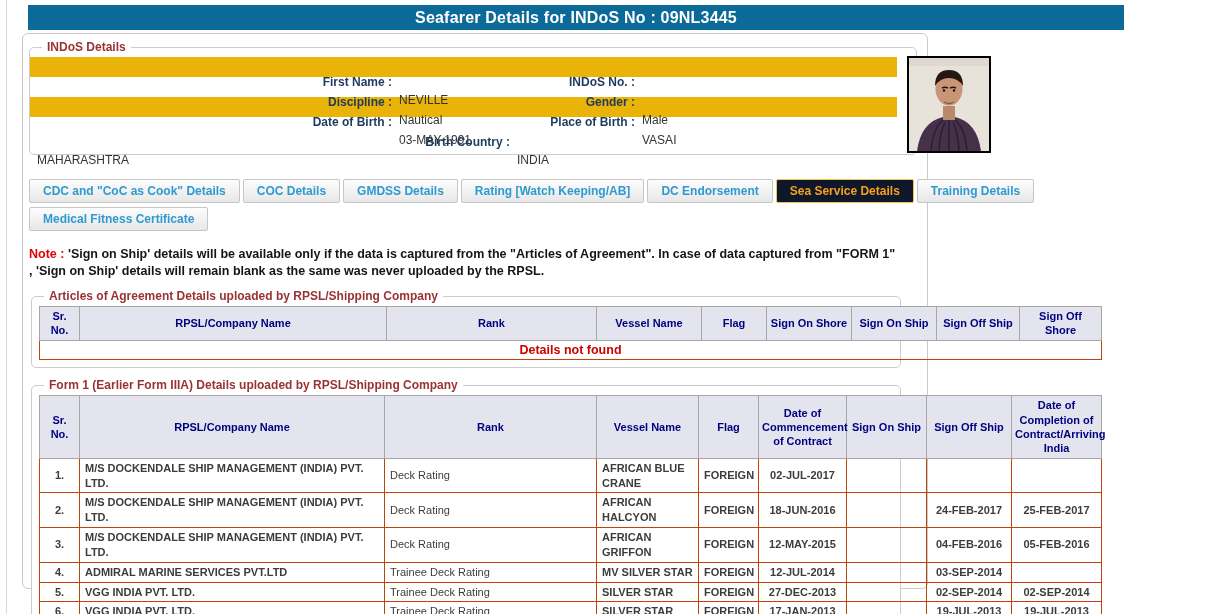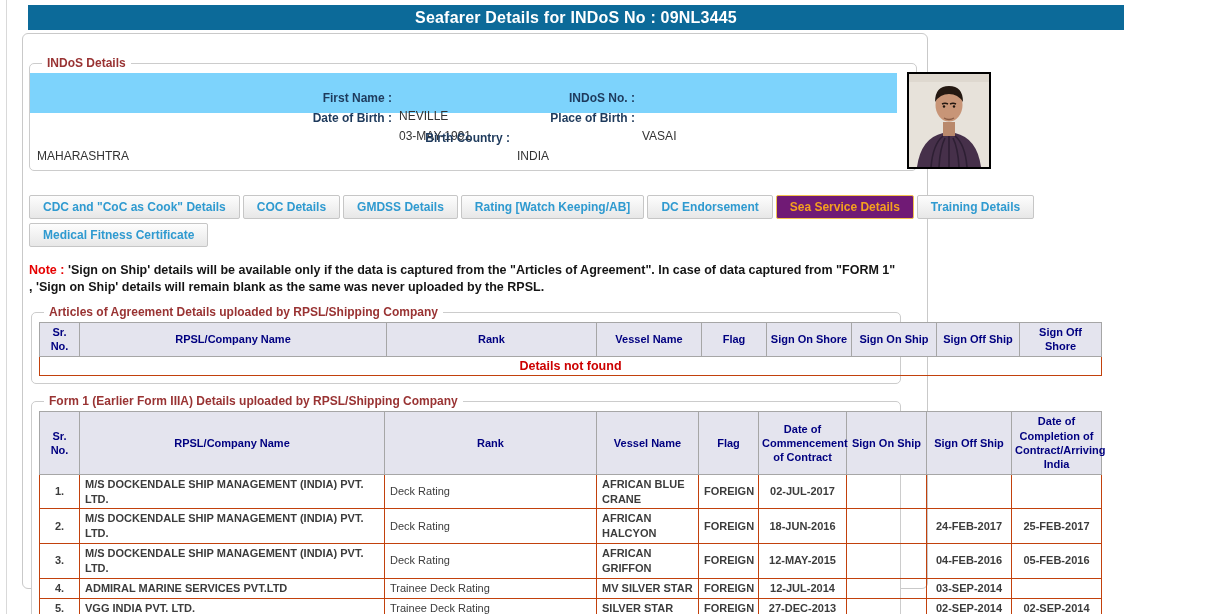--- a/index.html
+++ b/index.html
@@ -14,56 +14,56 @@
   .titlebar {
     margin: 5px 0 0 28px; width: 1096px; height: 25px; line-height: 25px;
     background: #0c6a99; color: #ffffff; font-weight: bold; font-size: 16px;
     text-align: center; letter-spacing: .2px;
   }
 
   
   .container {
     margin: 3px 0 0 22px; width: 906px; height: 556px;
     border: 1px solid #c9c9c9; border-radius: 6px; background: #fff;
-    padding-top: 21px;
+    padding-top: 5px;
   }
 
   
   .fieldset { position: relative; border: 1px solid #ccc; border-radius: 5px; background: #fff; }
   .legend {
     position: absolute; top: -8px; left: 12px; background: #fff; padding: 0 5px;
     color: #993333; font-weight: bold; font-size: 12px; white-space: nowrap;
   }
 
   
   .indos { margin: 8px 10px 0 6px; height: 108px; padding-top: 9px; }
   .indos-rows { width: 867px; }
   .indos-row {
     display: grid; grid-template-columns: 362px 118px 125px 1fr;
     height: 20px; align-items: center; font-size: 12px;
   }
-  .indos-row.stripe { background: #7dd3fc; }
+  .indos-row.stripe { background: #eab308; }
   .ilabel { text-align: right; font-weight: bold; color: #1e3a5c; }
   .ivalue { padding-left: 7px; color: #333; margin-top: 36px; }
   .photo {
     position: absolute; left: 877px; top: 8px; width: 84px; height: 97px;
     border: 2px solid #000; background: #e7e2da;
   }
   .photo svg { display: block; width: 80px; height: 93px; }
 
   
   .tabs { display: flex; gap: 3px; margin: 24px 0 0 6px; }
   .tabs.second { margin-top: 4px; }
   .tab {
     padding: 0 13px; height: 24px; line-height: 23px;
     background: linear-gradient(#fdfdfd, #e7e7e7);
     border: 1px solid #c6c6c6; border-radius: 2px;
     color: #2f9ad0; font-weight: bold; font-size: 12px; cursor: pointer; white-space: nowrap;
   }
-  .tab.active { background: #701a75; border-color: #f2c14e; color: #f5a01e; }
+  .tab.active { background: #0f172a; border-color: #f2c14e; color: #f5a01e; }
 
   
   .note { margin: 15px 30px 16px 6px; font-size: 12.5px; font-weight: bold; color: #151515; line-height: 1.32; }
   .note-prefix { color: #e60000; }
 
   
   .tblwrap { margin: 17px 26px 0 8px; padding: 9px 7px 7px 7px; }
   table { width: 1062px; border-collapse: collapse; table-layout: fixed; border: 1px solid #8f8f8f; }
   th {
     background: #e4e4ee; color: #000080; font-weight: bold; font-size: 11px;
@@ -86,20 +86,26 @@
 
 <div class="container">
 
   <div class="fieldset indos">
     <span class="legend">INDoS Details</span>
     <div class="indos-rows">
       <div class="indos-row stripe">
         <span class="ilabel">First Name :</span>
         <span class="ivalue">NEVILLE</span>
         <span class="ilabel">INDoS No. :</span>
+      </div>
+      <div class="indos-row">
+        <span class="ilabel">Discipline :</span>
+        <span class="ivalue">Nautical</span>
+        <span class="ilabel">Gender :</span>
+        <span class="ivalue">Male</span>
       </div>
       <div class="indos-row stripe">
         <span class="ilabel">Date of Birth :</span>
         <span class="ivalue">03-MAY-1991</span>
         <span class="ilabel">Place of Birth :</span>
         <span class="ivalue">VASAI</span>
       </div>
       <div class="indos-row">
         <span class="ivalue">MAHARASHTRA</span>
         <span class="ilabel">Birth Country :</span>

